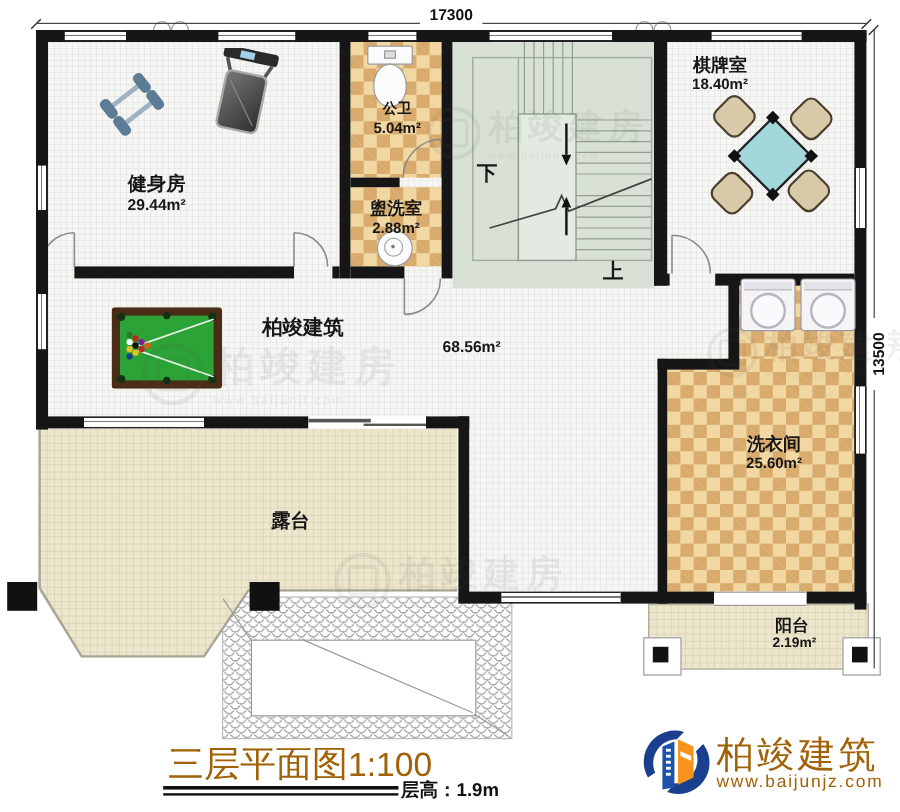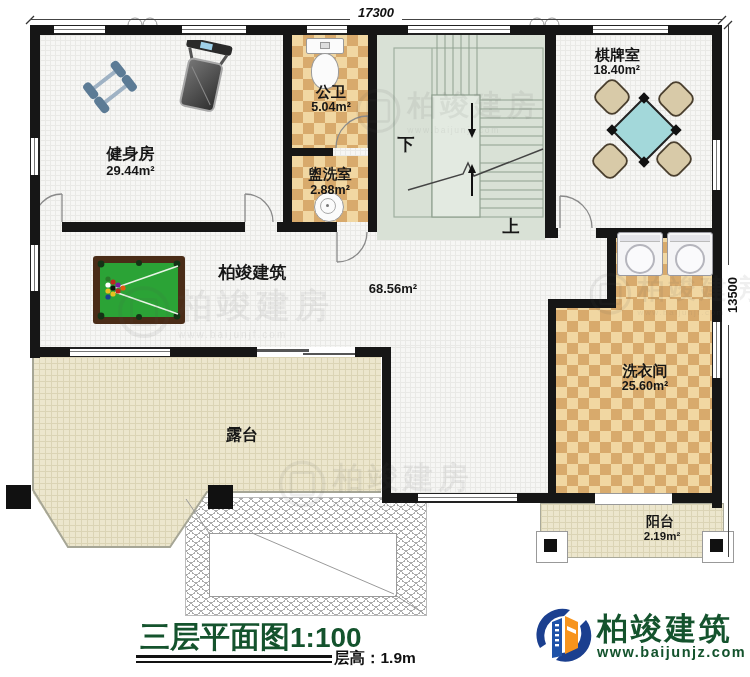--- a/index.html
+++ b/index.html
@@ -26,35 +26,35 @@
     background-size:10px 8px;background-position:0 4px,5px 8px;
     border:1px solid #bbb;}
   
   .wall{background:#161616;}
   .winh{background:linear-gradient(#222 0 1.5px,#fff 1.5px 4px,#777 4px 5px,#fff 5px 8.5px,#222 8.5px);}
   .winv{background:linear-gradient(90deg,#222 0 1.5px,#fff 1.5px 4px,#777 4px 5px,#fff 5px 8.5px,#222 8.5px);}
   .thresh{background:#fff;border-top:1px solid #999;border-bottom:1px solid #999;}
   .col{background:#111;}
   
   .lbl{position:absolute;text-align:center;font-weight:bold;color:#161616;line-height:1.05;}
-  .lbl.left{text-align:right;}
+  .lbl.left{text-align:center;}
   .area{font-weight:bold;}
   
   .wm{position:absolute;display:flex;align-items:center;gap:8px;opacity:.09;color:#555;}
   .wm .ring{width:44px;height:44px;border:4px solid #555;border-radius:50%;
             display:flex;align-items:center;justify-content:center;flex:none;}
   .wm .ring .inner{width:22px;height:22px;border:3px solid #555;border-radius:4px;}
   .wm .txt{font-size:34px;font-weight:bold;letter-spacing:5px;white-space:nowrap;}
   .wm .sub{font-size:10px;letter-spacing:2px;}
   
   .dimline{background:#444;}
   .dimtxt{position:absolute;font-size:13px;font-weight:bold;color:#111;background:#fff;
           text-align:center;line-height:14px;}
   
-  .titlebig{position:absolute;color:#14532d;font-weight:bold;white-space:nowrap;}
+  .titlebig{position:absolute;color:#a16207;font-weight:normal;white-space:nowrap;}
   .machine{position:absolute;background:#f4f4f6;border:1.5px solid #9a9aa2;border-radius:3px;}
   .machine .strip{position:absolute;left:2px;right:2px;top:2px;height:6px;background:#e2e2e8;
                   border-bottom:1px solid #bbb;}
   .machine .door{position:absolute;left:7px;top:11px;width:26px;height:26px;border-radius:50%;
                  background:#fafafc;border:2px solid #b5b5bd;}
 </style>
 </head>
 <body>
 
 <div id="plan">
@@ -315,21 +315,21 @@
       </div>
     <div>
         <div class="txt">柏竣建房</div>
         <div class="sub">www.baijunjf.com</div>
       </div>
   </div>
 
   <div class="lbl" style="left:88px;top:146px;width:85px;font-size:16px;">健身房</div>
   <div class="lbl area" style="left:88px;top:164px;width:85px;font-size:13px;">29.44m²</div>
 
-  <div class="lbl" style="left:296px;top:84px;width:70px;font-size:15px;">公卫</div>
+  <div class="lbl" style="left:296px;top:84px;width:70px;font-size:12px;">公卫</div>
   <div class="lbl area" style="left:296px;top:101px;width:70px;font-size:12.5px;">5.04m²</div>
 
   <div class="lbl" style="left:295px;top:167px;width:70px;font-size:14.5px;">盥洗室</div>
   <div class="lbl area" style="left:295px;top:184px;width:70px;font-size:12.5px;">2.88m²</div>
 
   <div class="lbl left" style="left:560px;top:47px;width:80px;font-size:15px;">棋牌室</div>
   <div class="lbl left area" style="left:560px;top:64px;width:80px;font-size:12.5px;">18.40m²</div>
 
   <div class="lbl" style="left:205px;top:264px;width:95px;font-size:17px;">柏竣建筑</div>
   <div class="lbl area" style="left:363px;top:282px;width:60px;font-size:13px;">68.56m²</div>
@@ -339,21 +339,21 @@
 
   <div class="lbl" style="left:210px;top:427px;width:64px;font-size:16px;">露台</div>
 
   <div class="lbl" style="left:628px;top:514px;width:64px;font-size:14px;">阳台</div>
   <div class="lbl area" style="left:630px;top:530px;width:64px;font-size:11.5px;">2.19m²</div>
 
   <div class="lbl" style="left:393px;top:136px;width:26px;font-size:17px;">下</div>
   <div class="lbl" style="left:498px;top:218px;width:26px;font-size:17px;">上</div>
 
   <div class="abs dimline" style="left:30px;top:19px;width:692px;height:1px;"></div>
-  <div class="dimtxt" style="left:350px;top:6px;width:52px;font-style:italic;">17300</div>
+  <div class="dimtxt" style="left:350px;top:6px;width:52px;">17300</div>
   <div class="abs dimline" style="left:728px;top:25px;width:1px;height:532px;"></div>
   <div class="dimtxt" style="left:703px;top:288px;width:60px;transform:rotate(-90deg);">13500</div>
 
   <div class="titlebig" style="left:140px;top:617px;font-size:30px;">
     <span>三层平面图</span><span style="font-size:28px;">1:100</span>
   </div>
   <div class="abs" style="left:136px;top:655px;width:196px;height:3px;background:#111;"></div>
   <div class="abs" style="left:136px;top:661px;width:196px;height:1.5px;background:#111;"></div>
 
   <div class="abs" style="left:334px;top:648px;font-size:15.5px;font-weight:bold;color:#111;white-space:nowrap;">

